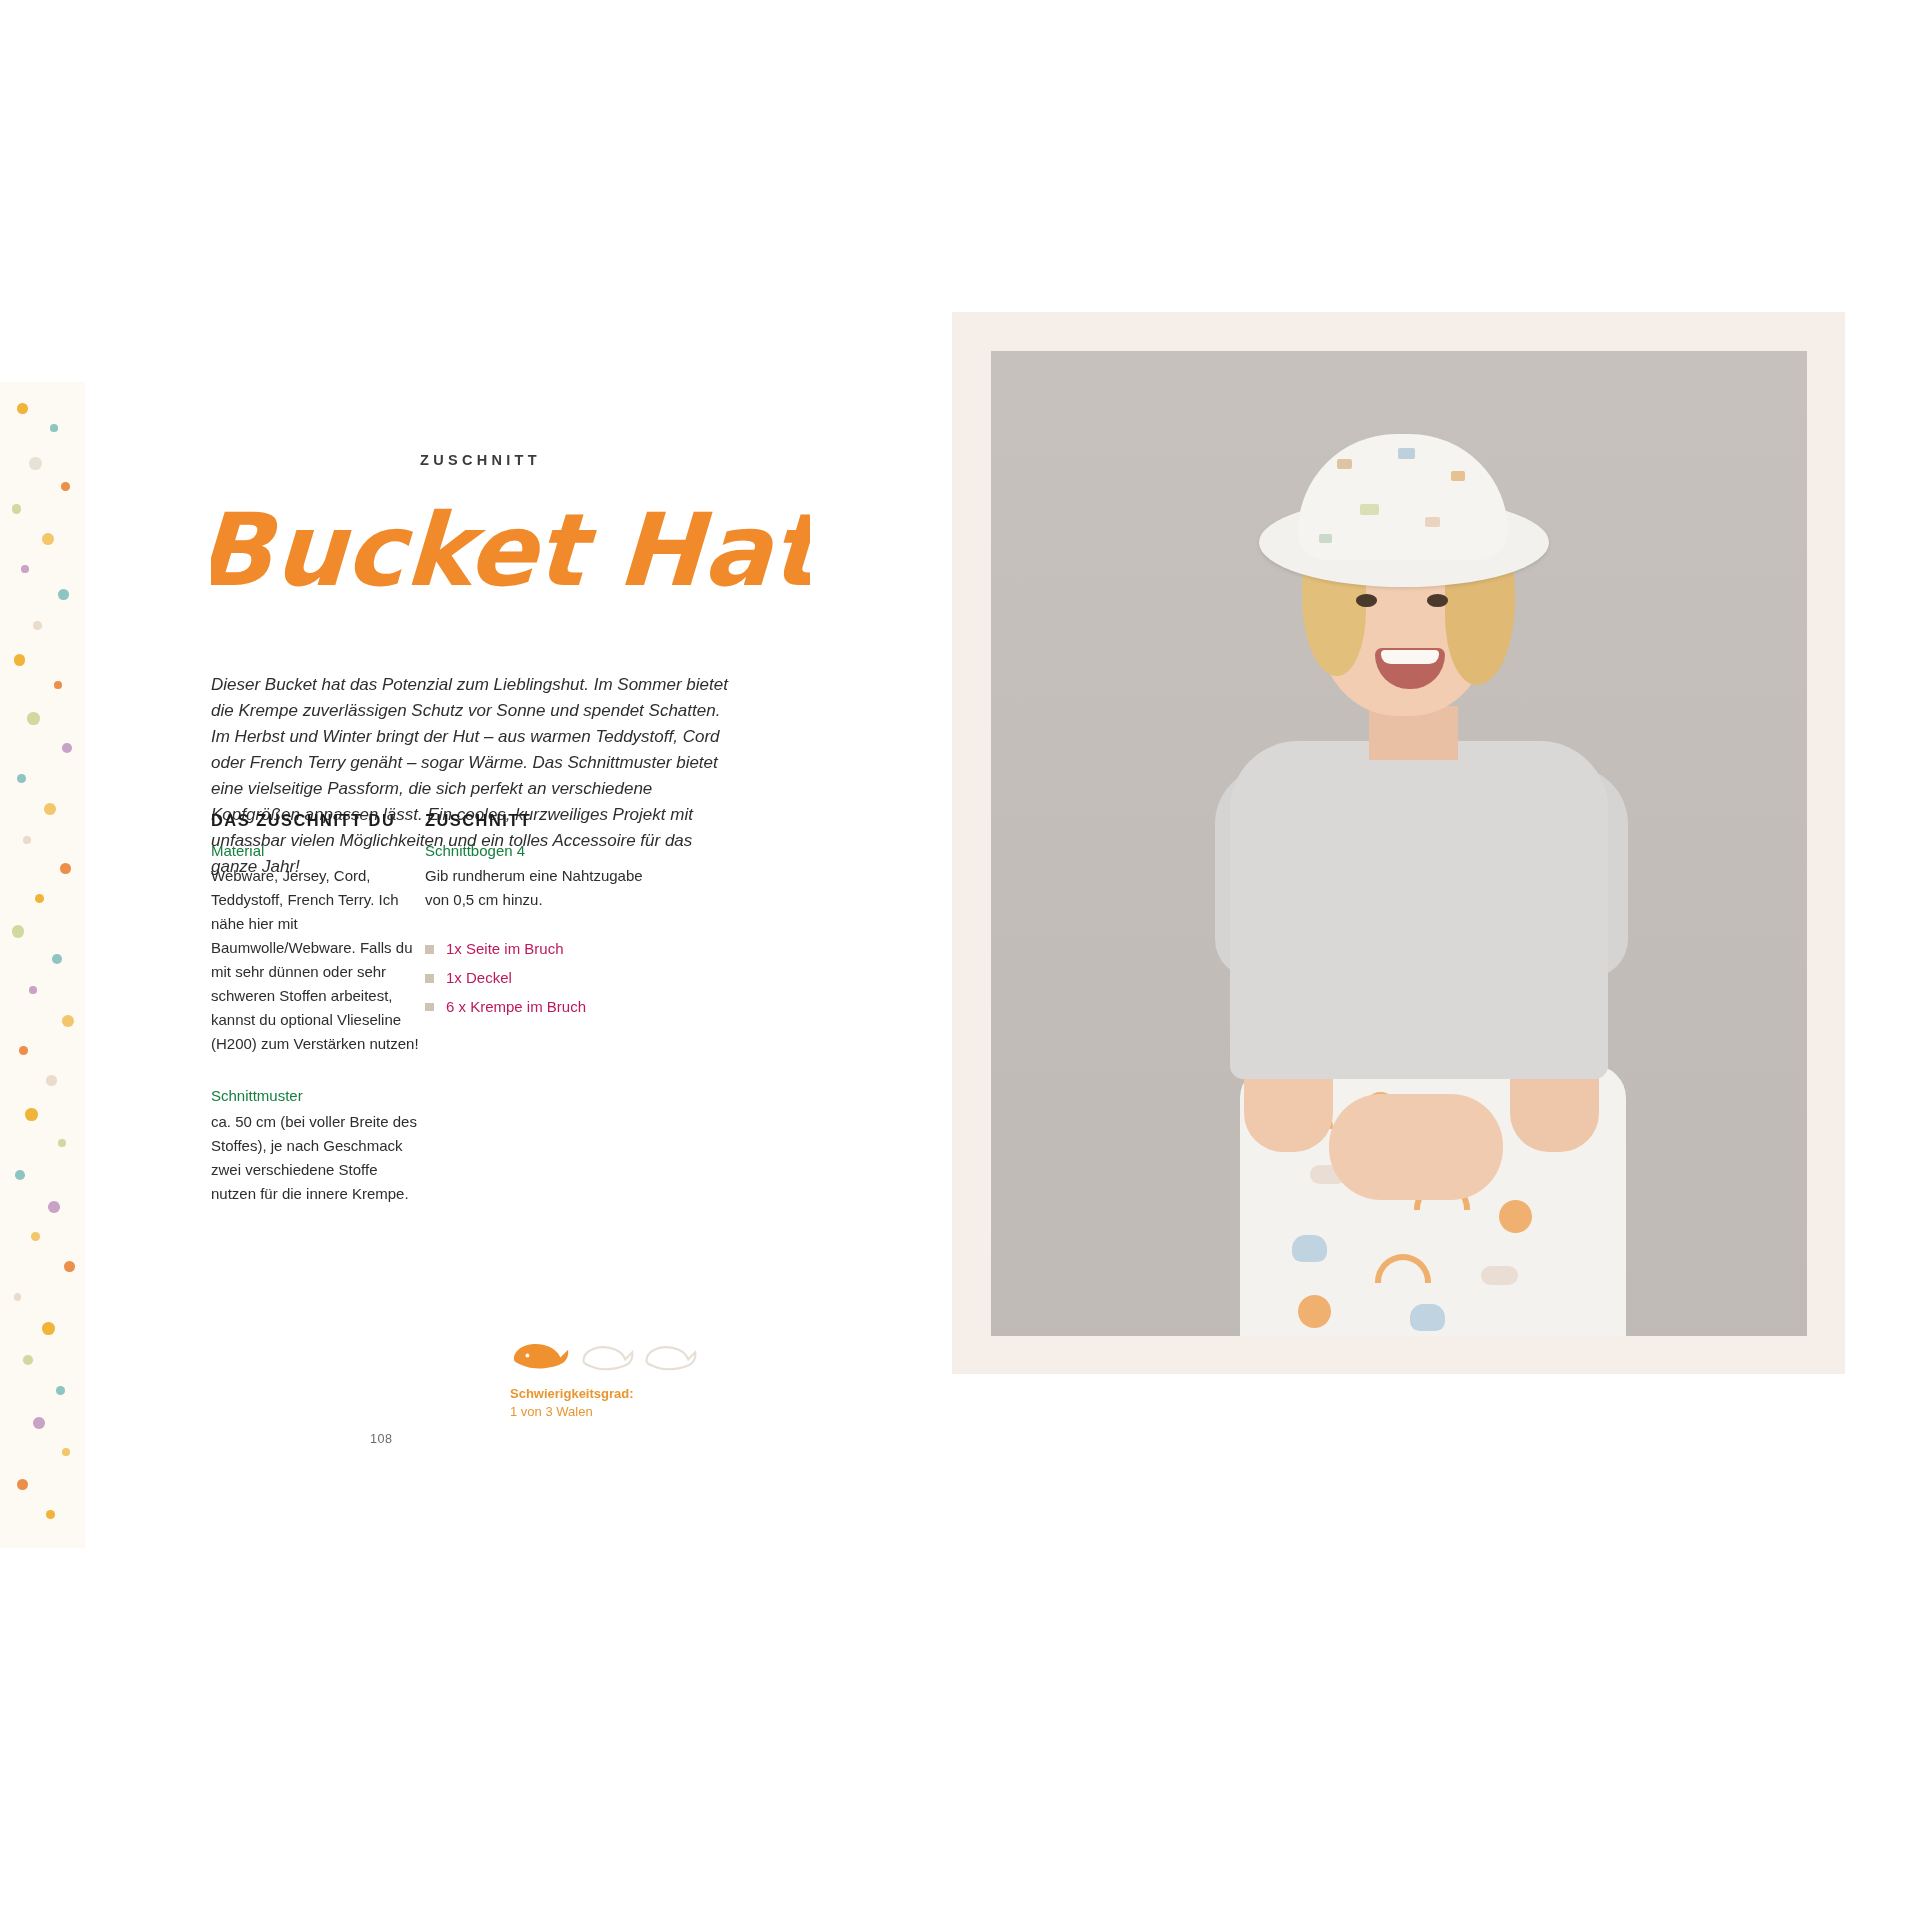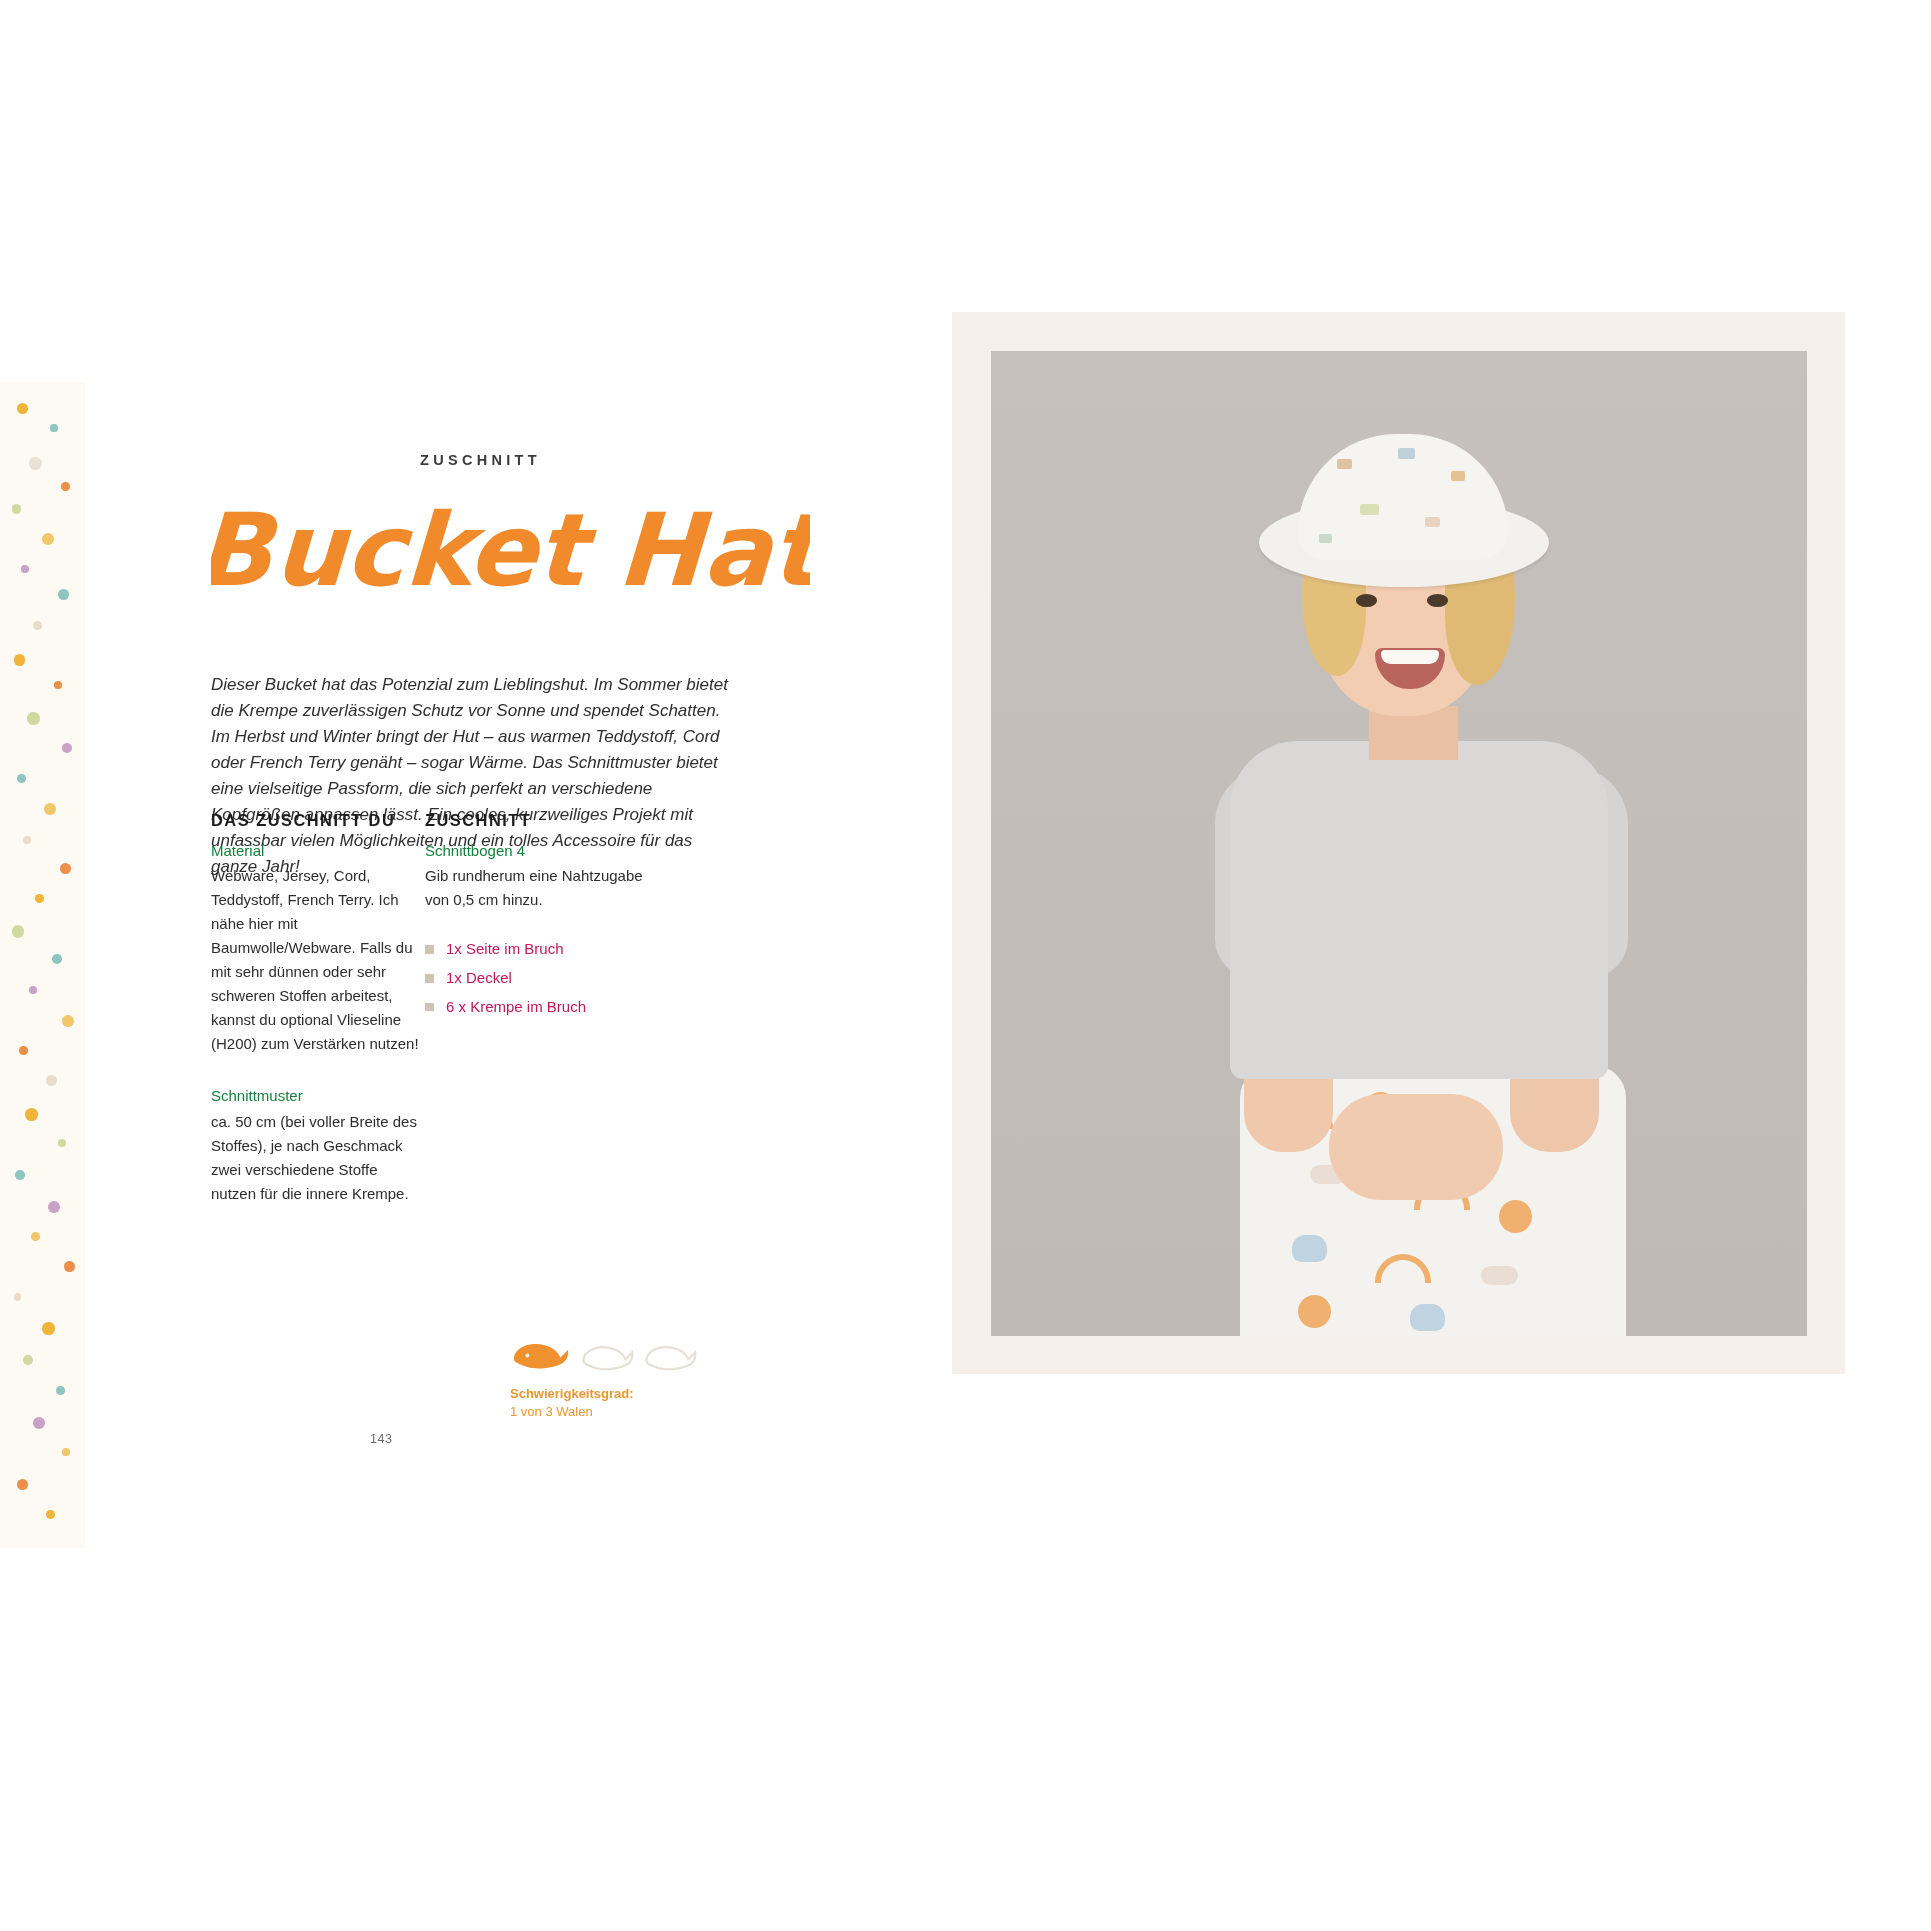--- a/index.html
+++ b/index.html
@@ -399,21 +399,21 @@
           <svg class="whale" width="54" height="35" viewBox="0 0 62 40">
             <path d="M4 24 C4 12, 20 6, 34 9 C44 11, 50 17, 52 22 L60 14 C61 20, 58 27, 52 29 C44 33, 28 35, 18 32 C9 29, 4 27, 4 24 Z" fill="none" stroke="#e6dfd6" stroke-width="2.5"></path>
           </svg>
         </div>
         <div class="difficulty-text">
           <span>Schwierigkeitsgrad:</span>
           <span class="sub">1 von 3 Walen</span>
         </div>
       </div>
 
-      <div class="folio">143</div>
+      <div class="folio">108</div>
     </div>
   </div>
 
   <div class="right-page">
     <div class="photo-frame">
       <div class="photo">
 
         <div class="fig pants">
           <div class="pant-motif rainbow" style="left:37px;  top:35px;"></div>
           <div class="pant-motif lion" style="left:124px; top:27px;"></div>

